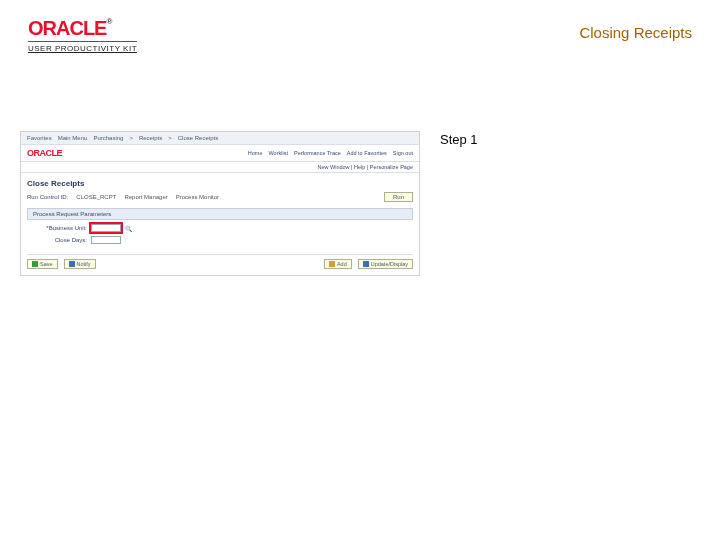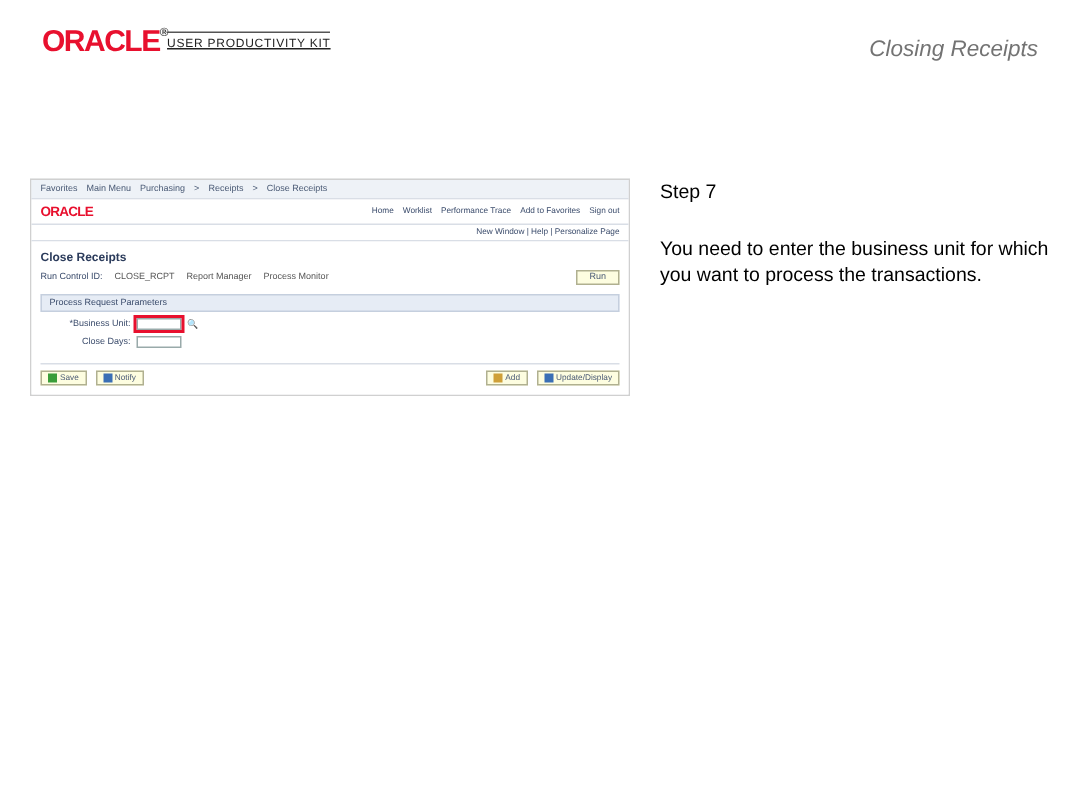--- a/index.html
+++ b/index.html
@@ -11,40 +11,40 @@
     font-size: 12px;
     color: #000;
     position: relative;
   }
   .header {
     display: flex;
     justify-content: space-between;
     align-items: flex-start;
     padding: 18px 28px 8px 28px;
   }
-  .logo-block { display: flex; }
+  .logo-block { display: flex; flex-direction: column; }
   .oracle-logo {
     font-family: Arial, sans-serif;
     font-weight: bold;
     font-size: 20px;
     color: #e8102e;
     letter-spacing: -1px;
     line-height: 1;
   }
   .oracle-logo sup { font-size: 8px; color: #444; vertical-align: top; }
   .upk {
     font-size: 8px;
     letter-spacing: 0.5px;
     color: #222;
     border-top: 1px solid #555;
     margin-top: 3px;
     padding-top: 2px;
     text-decoration: underline;
   }
-  .doc-title { font-size: 15px; color: #737373; margin-top: 6px; font-style: italic; }
+  .doc-title { font-size: 15px; color: #a16207; margin-top: 6px; }
   .content {
     display: flex;
     padding: 70px 20px 0 20px;
     gap: 20px;
   }
   .screenshot-col { width: 400px; }
   .instruction-col {
     width: 260px;
     font-size: 13px;
     line-height: 1.35;
@@ -230,16 +230,15 @@
           <span class="mini-btn">
               <span class="mini-ic ic-blue"></span>
               <span>Update/Display</span>
             </span>
         </div>
       </div>
     </div>
   </div>
 
   <div class="instruction-col">
-    <div class="step-label">Step 7</div>
-    <div class="para">You need to enter the business unit for which you want to process the transactions.</div>
+    <div class="step-label">Step 1</div>
   </div>
 </div>
 
 </body></html>

